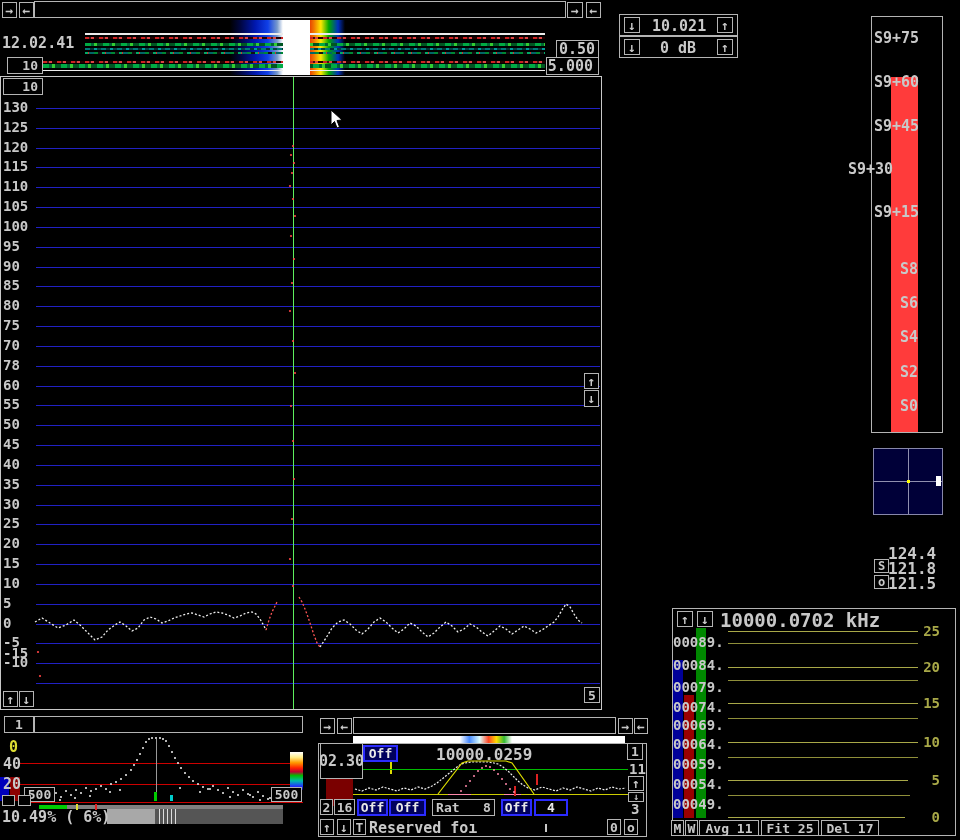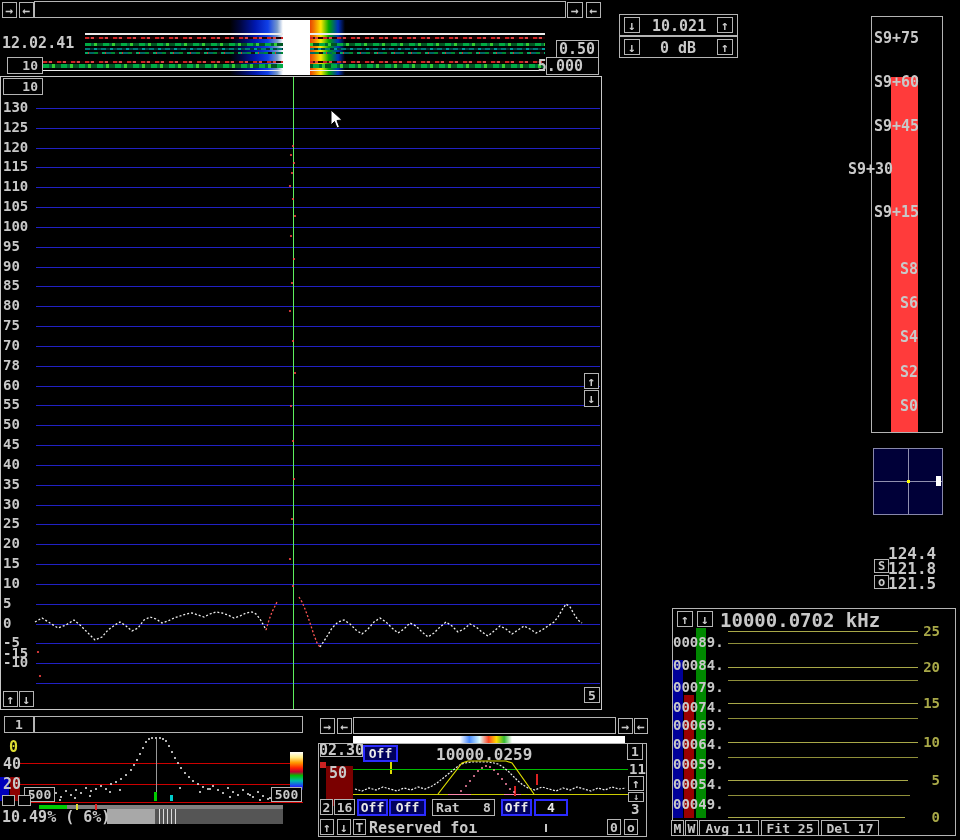--- a/index.html
+++ b/index.html
@@ -46,21 +46,21 @@
   <div class="abs wl-green" style="left:85px;top:43px;width:460px;height:3px;z-index:2;"></div>
   <div class="abs wl-teal" style="left:85px;top:48px;width:460px;height:2px;z-index:2;"></div>
   <div class="abs wl-mix" style="left:85px;top:52px;width:460px;height:2px;z-index:2;"></div>
   <div class="abs wl-red" style="left:43px;top:61px;width:502px;height:2px;z-index:2;"></div>
   <div class="abs wl-green" style="left:43px;top:64px;width:502px;height:4px;z-index:2;"></div>
   <div class="abs wl-white" style="left:43px;top:70px;width:502px;height:1px;z-index:2;"></div>
   <div class="abs" style="left:283px;top:20px;width:27px;height:55px;background:#fff;z-index:3;"></div>
   <div class="lbl" style="left:2px;top:36px;font-size:15px;">12.02.41</div>
   <div class="box" style="left:7px;top:57px;width:36px;height:17px;justify-content:flex-end;padding-right:4px;">10</div>
   <div class="box" style="left:556px;top:40px;width:43px;height:18px;justify-content:flex-end;padding-right:3px;font-size:15px;">0.50</div>
-  <div class="box" style="left:546px;top:57px;width:53px;height:18px;justify-content:flex-end;padding-right:15px;font-size:15px;">5.000</div>
+  <div class="box" style="left:546px;top:57px;width:53px;height:18px;justify-content:flex-end;padding-right:5px;font-size:15px;">5.000</div>
 
   <div class="abs" style="left:0;top:76px;width:602px;height:1px;background:#c8c8c8;z-index:2;"></div>
   <div class="abs" style="left:0;top:709px;width:602px;height:1px;background:#c8c8c8;z-index:2;"></div>
   <div class="abs" style="left:0;top:76px;width:1px;height:634px;background:#c8c8c8;z-index:2;"></div>
   <div class="abs" style="left:601px;top:76px;width:1px;height:634px;background:#c8c8c8;z-index:2;"></div>
   <div class="box" style="left:3px;top:78px;width:40px;height:17px;justify-content:flex-end;padding-right:4px;">10</div>
   <div id="mainGrid"></div>
   <div class="vline" style="left:293px;top:77px;height:632px;background:#5dee5d;"></div>
   <div class="btn" style="left:584px;top:373px;width:15px;height:16px;">↑</div>
   <div class="btn" style="left:584px;top:390px;width:15px;height:17px;">↓</div>
@@ -126,21 +126,21 @@
   <div class="abs" style="left:159px;top:809px;width:18px;height:15px;z-index:2;background:repeating-linear-gradient(90deg,#ddd 0 1px,transparent 1px 4px);"></div>
 
   <div class="btn" style="left:320px;top:718px;width:15px;height:16px;">→</div>
   <div class="btn" style="left:337px;top:718px;width:15px;height:16px;">←</div>
   <div class="box" style="left:353px;top:717px;width:263px;height:17px;" id="bbScaleBox"></div>
   <div class="btn" style="left:618px;top:718px;width:15px;height:16px;">→</div>
   <div class="btn" style="left:634px;top:718px;width:14px;height:16px;">←</div>
   <div class="abs" style="left:353px;top:736px;width:272px;height:7px;background:#fff;z-index:2;"></div>
   <div class="abs smudge" style="left:460px;top:736px;width:52px;height:7px;z-index:3;"></div>
   <div class="abs" style="left:318px;top:743px;width:329px;height:94px;border:1px solid #b4b4b4;box-sizing:border-box;z-index:0;"></div>
-  <div class="box" style="left:320px;top:743px;width:43px;height:14px;font-size:15px;">02.30</div>
+  <div class="box" style="left:320px;top:743px;width:43px;height:36px;font-size:15px;">02.30</div>
   <div class="btn btn-blue" style="left:363px;top:745px;width:35px;height:17px;">Off</div>
   <div class="lbl" style="left:436px;top:747px;font-size:16px;">10000.0259</div>
   <div class="box" style="left:627px;top:743px;width:16px;height:17px;">1</div>
   <div class="abs" style="left:320px;top:762px;width:6px;height:6px;background:#cc2222;z-index:4;"></div>
   <div class="abs" style="left:326px;top:766px;width:27px;height:40px;background:#7a0000;z-index:1;"></div>
   <div class="lbl" style="left:329px;top:766px;font-size:15px;">50</div>
   <div class="abs" style="left:390px;top:760px;width:2px;height:14px;background:#dddd00;z-index:2;"></div>
   <div class="hline" style="left:353px;top:769px;width:275px;background:#00bb00;z-index:2;"></div>
   <div class="lbl" style="left:629px;top:762px;">11</div>
   <div class="btn" style="left:628px;top:776px;width:16px;height:15px;">↑</div>

